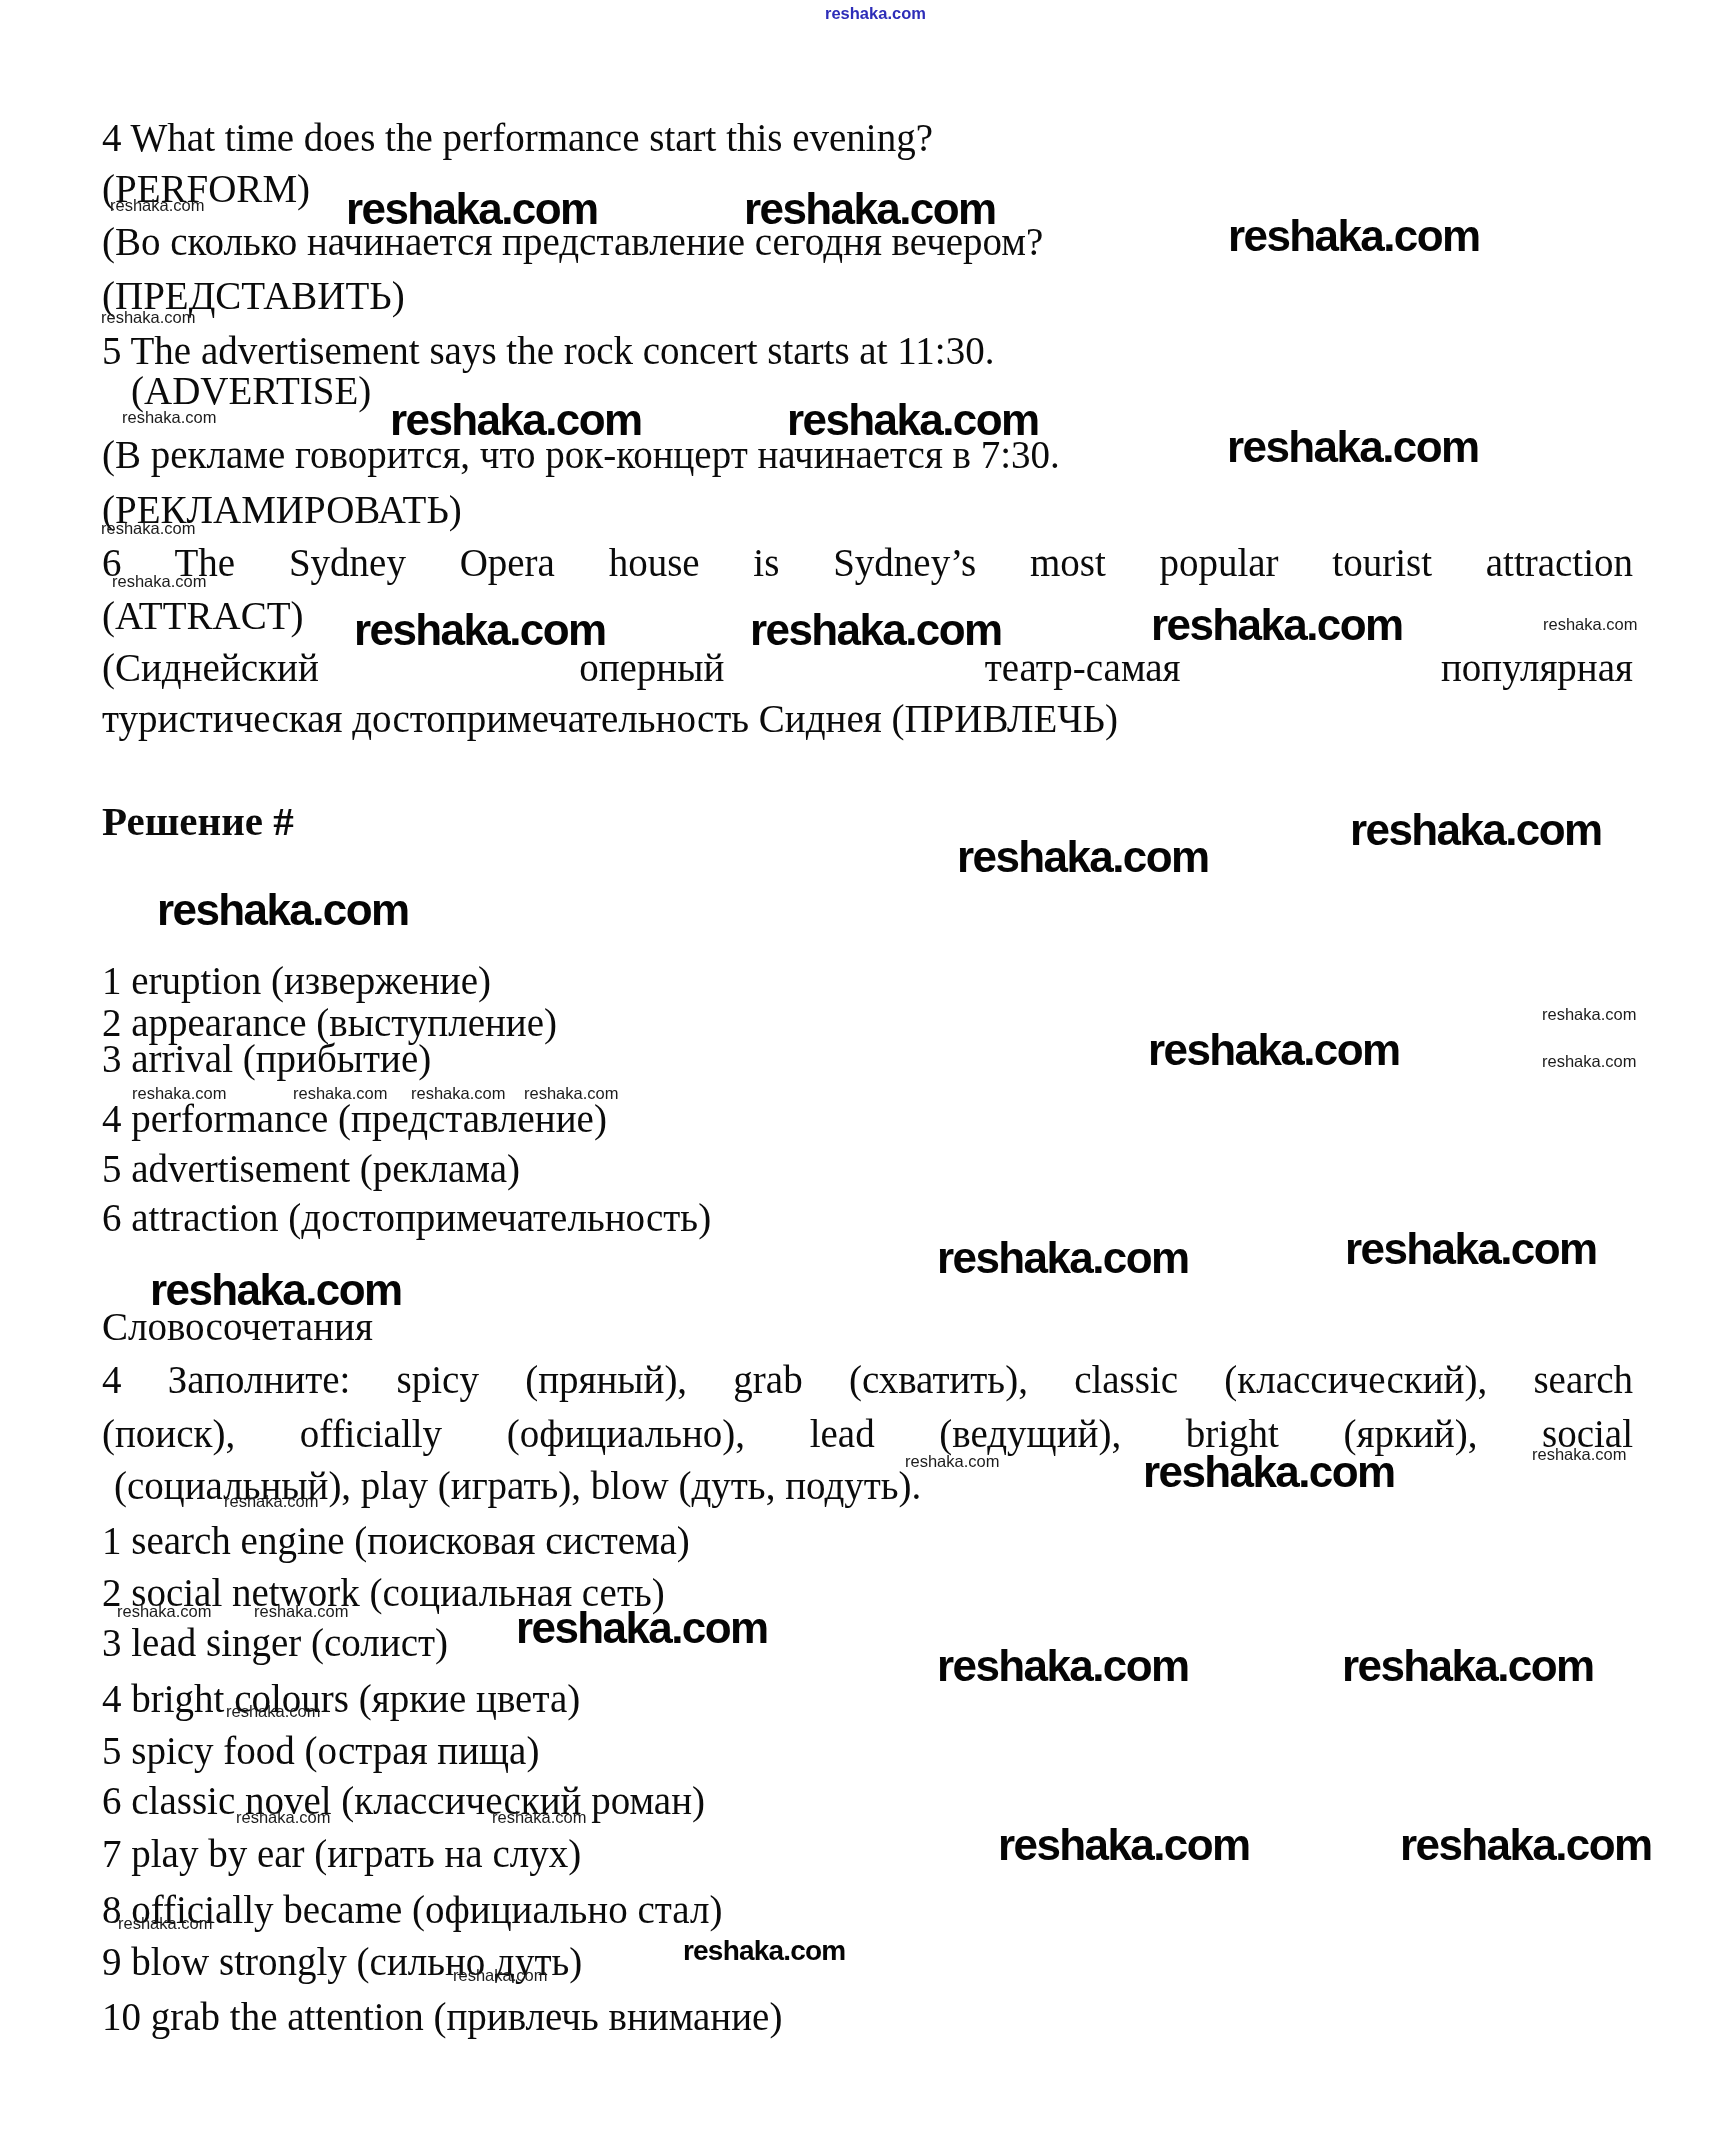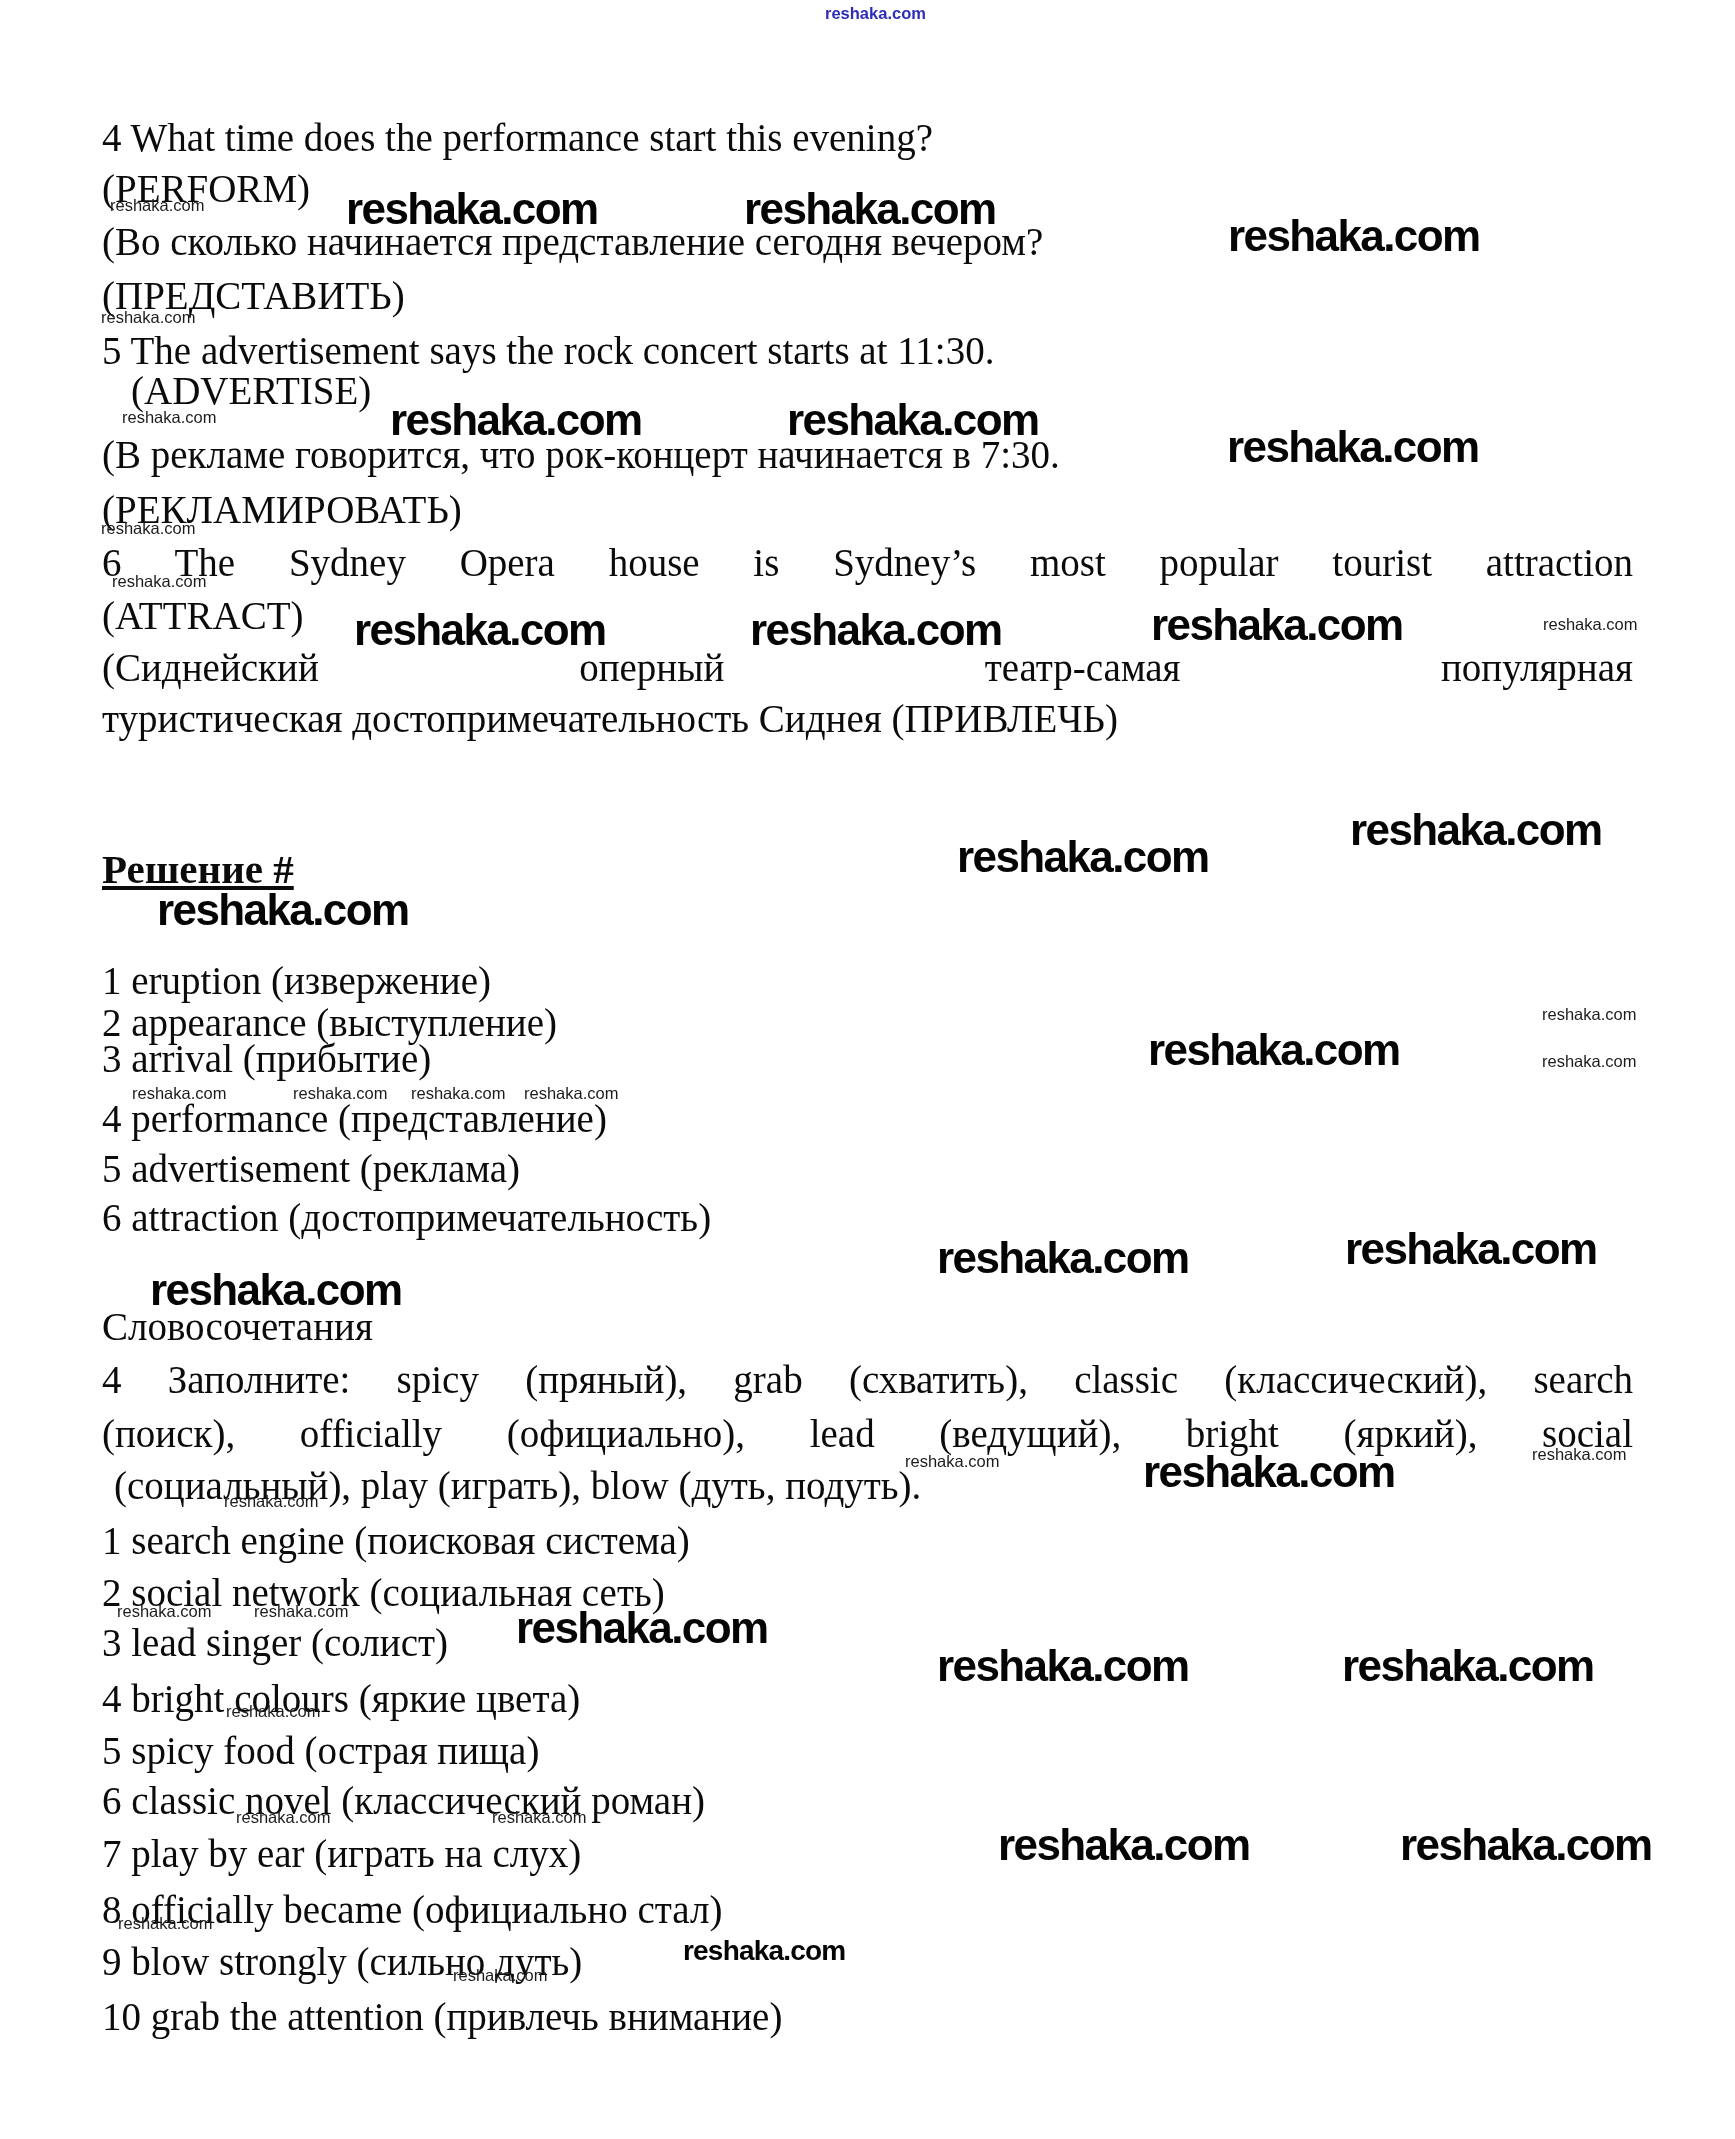--- a/index.html
+++ b/index.html
@@ -41,21 +41,21 @@
       <div class="line" style="top: 222px;">(Во сколько начинается представление сегодня вечером?</div>
       <div class="line" style="top: 276px;">(ПРЕДСТАВИТЬ)</div>
       <div class="line" style="top: 331px;">5 The advertisement says the rock concert starts at 11:30.</div>
       <div class="line" style="top: 371px; margin-left: 29px;">(ADVERTISE)</div>
       <div class="line" style="top: 435px;">(В рекламе говорится, что рок-концерт начинается в 7:30.</div>
       <div class="line" style="top: 490px;">(РЕКЛАМИРОВАТЬ)</div>
       <div class="line just" style="top: 543px;">6 The Sydney Opera house is Sydney’s most popular tourist attraction</div>
       <div class="line" style="top: 596px;">(ATTRACT)</div>
       <div class="line just" style="top: 648px;">(Сиднейский оперный театр-самая популярная</div>
       <div class="line" style="top: 699px;">туристическая достопримечательность Сиднея (ПРИВЛЕЧЬ)</div>
-      <div class="line bold" style="top: 848px; text-decoration: underline;">Решение #</div>
+      <div class="line bold" style="top: 800px;">Решение #</div>
       <div class="line" style="top: 961px; text-align: right;">1 eruption (извержение)</div>
       <div class="line" style="top: 987px; margin-top: 16px;">2 appearance (выступление)</div>
       <div class="line" style="top: 1039px;">3 arrival (прибытие)</div>
       <div class="line" style="top: 1099px;">4 performance (представление)</div>
       <div class="line" style="top: 1149px;">5 advertisement (реклама)</div>
       <div class="line" style="top: 1198px;">6 attraction (достопримечательность)</div>
       <div class="line" style="top: 1307px;">Словосочетания</div>
       <div class="line just" style="top: 1360px;">4 Заполните: spicy (пряный), grab (схватить), classic (классический), search</div>
       <div class="line just" style="top: 1414px;">(поиск), officially (официально), lead (ведущий), bright (яркий), social</div>
       <div class="line" style="top: 1466px; margin-left: 12px;">(социальный), play (играть), blow (дуть, подуть).</div>

